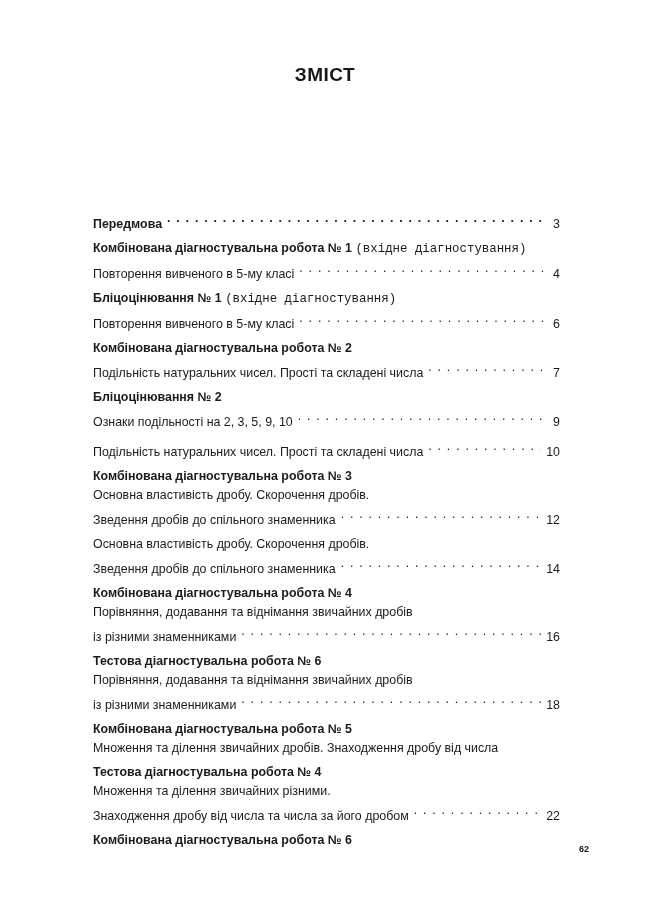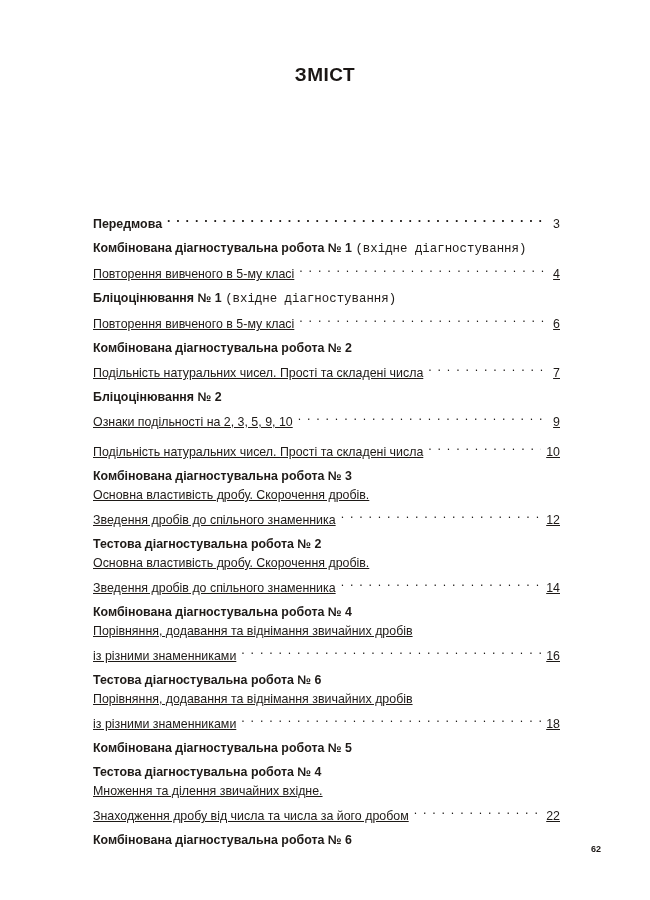--- a/index.html
+++ b/index.html
@@ -45,21 +45,20 @@
     }
     .head {
       font-weight: bold;
     }
     .head .note {
       font-weight: normal;
       font-family: Liberation Mono, monospace;
     }
     .sub {
       font-weight: normal;
-      text-decoration: underline;
     }
     .leader {
       flex: 1 1 auto;
       overflow: hidden;
       margin: 0 5px 0 5px;
       height: 19px;
       position: relative;
     }
     .leader::before {
       content: ". . . . . . . . . . . . . . . . . . . . . . . . . . . . . . . . . . . . . . . . . . . . . . . . . . . . . . . . . . . . . . . . . . . . . . . . . . . . . . . . . . . . . . . . . . . . .";
@@ -71,21 +70,21 @@
     }
     .page-num {
       flex: 0 0 auto;
       text-align: right;
       min-width: 10px;
     }
     .head .page-num { font-weight: normal; }
     .folio {
       position: absolute;
       top: 844px;
-      left: 591px;
+      left: 579px;
       font-size: 9px;
       font-weight: bold;
       color: #1a1614;
     }
   </style>
 </head>
 <body>
 
 <div class="page-title">ЗМІСТ</div>
 
@@ -147,23 +146,20 @@
       <div class="line sub">
         <span>Основна властивість дробу. Скорочення дробів.</span>
       </div>
       <div class="line sub">
         <span>Зведення дробів до спільного знаменника</span>
         <span class="leader"></span>
         <span class="page-num">12</span>
       </div>
     </div>
     <div class="entry">
-      <div class="line head">
-        <span>Тестова діагностувальна робота № 2</span>
-      </div>
       <div class="line sub">
         <span>Основна властивість дробу. Скорочення дробів.</span>
       </div>
       <div class="line sub">
         <span>Зведення дробів до спільного знаменника</span>
         <span class="leader"></span>
         <span class="page-num">14</span>
       </div>
     </div>
     <div class="entry">
@@ -189,27 +185,30 @@
       <div class="line sub">
         <span>із різними знаменниками</span>
         <span class="leader"></span>
         <span class="page-num">18</span>
       </div>
     </div>
     <div class="entry">
       <div class="line head">
         <span>Комбінована діагностувальна робота № 5</span>
       </div>
+      <div class="line sub">
+        <span>Множення та ділення звичайних дробів. Знаходження дробу від числа</span>
+      </div>
     </div>
     <div class="entry">
       <div class="line head">
         <span>Тестова діагностувальна робота № 4</span>
       </div>
       <div class="line sub">
-        <span>Множення та ділення звичайних вхідне.</span>
+        <span>Множення та ділення звичайних різними.</span>
       </div>
       <div class="line sub">
         <span>Знаходження дробу від числа та числа за його дробом</span>
         <span class="leader"></span>
         <span class="page-num">22</span>
       </div>
     </div>
     <div class="entry">
       <div class="line head">
         <span>Комбінована діагностувальна робота № 6</span>

